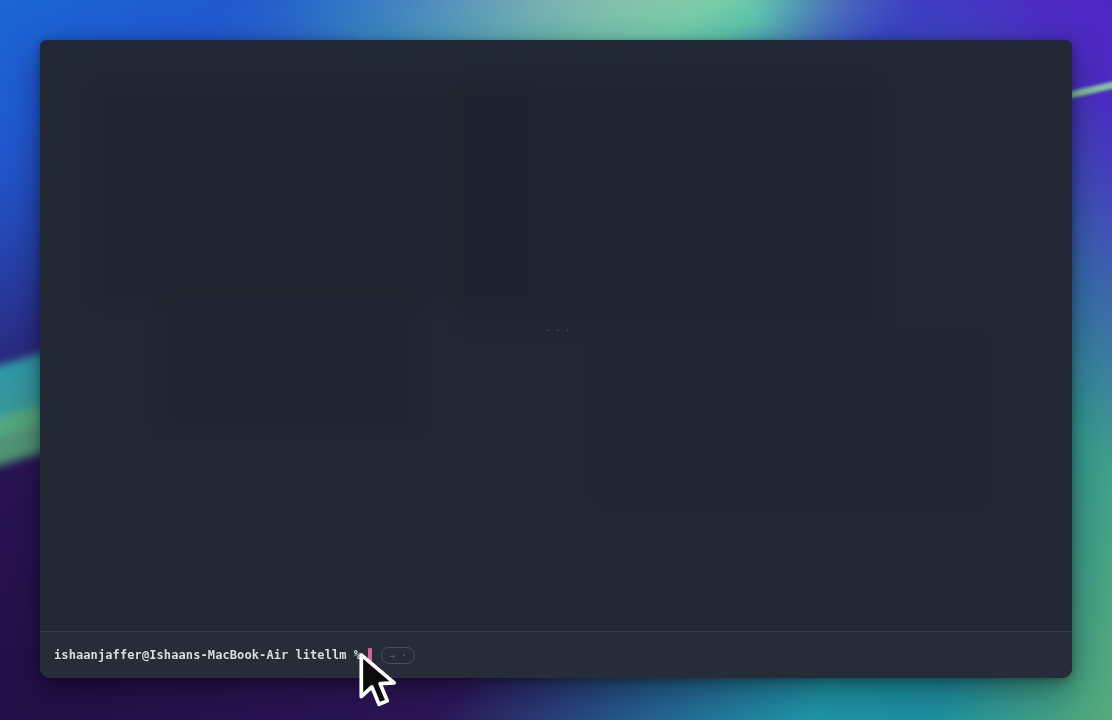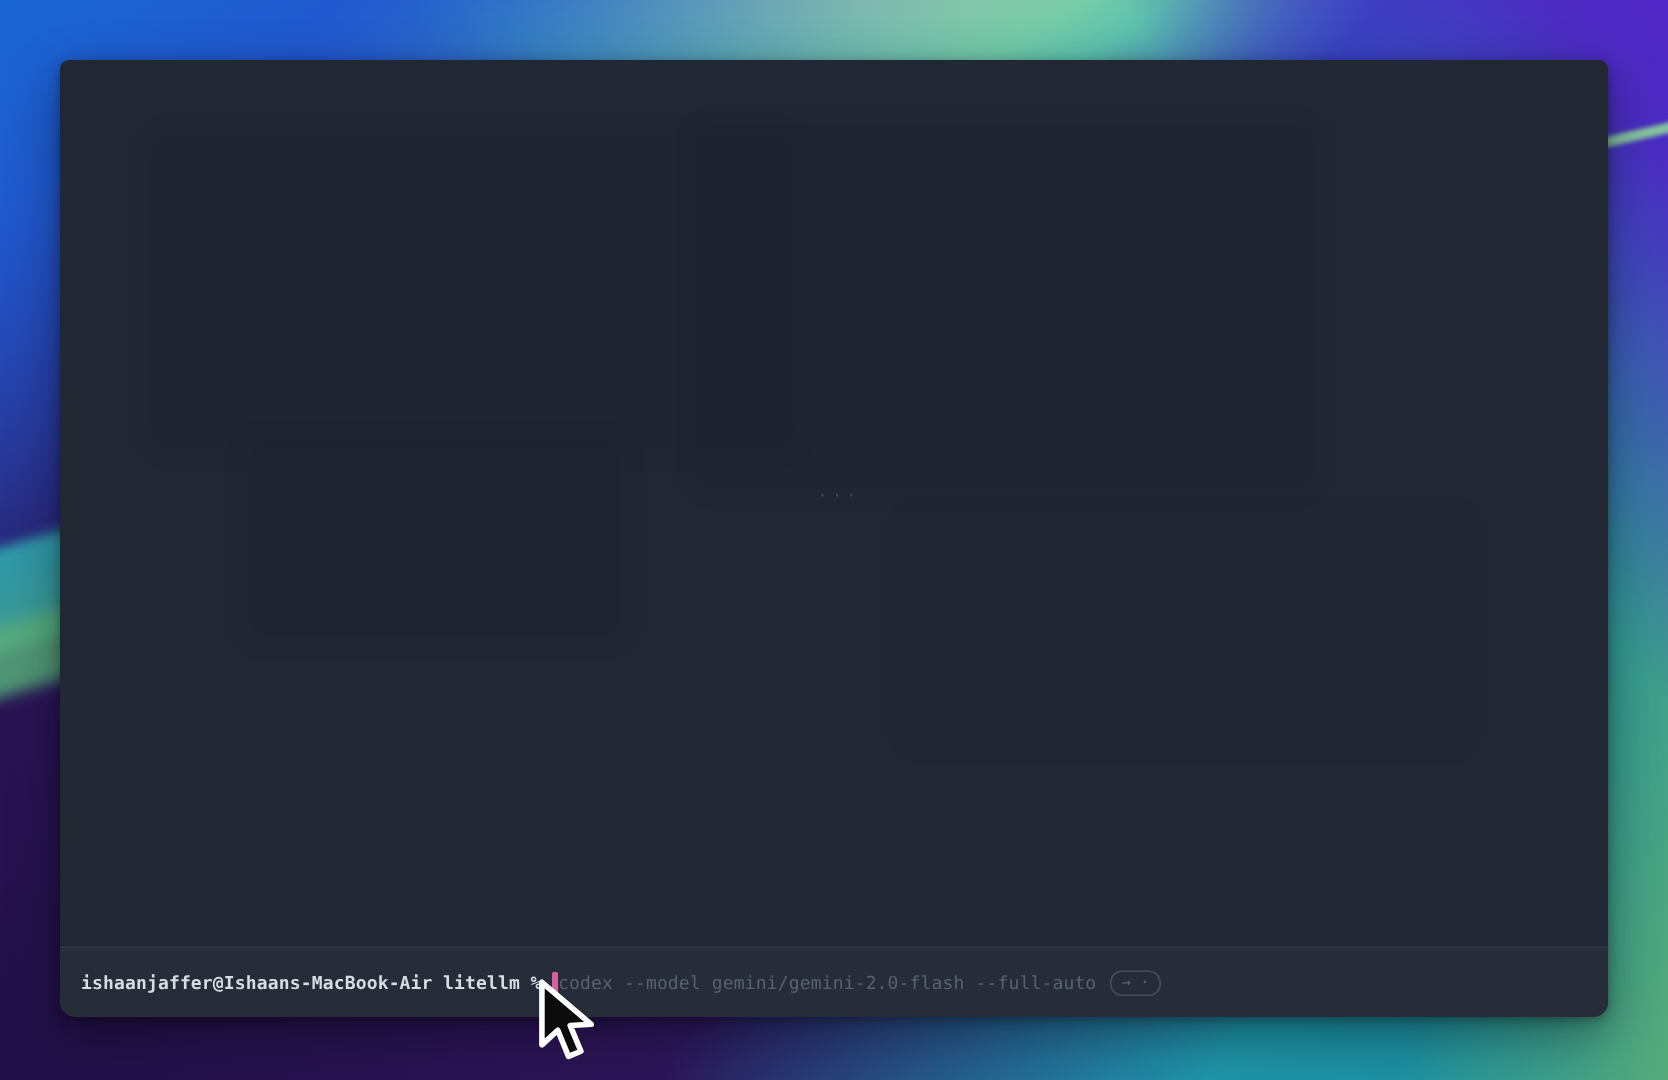--- a/index.html
+++ b/index.html
@@ -102,19 +102,19 @@
 <div class="terminal">
   <div class="term-body">
     <div class="ghost g1"></div>
     <div class="ghost g2"></div>
     <div class="ghost g3"></div>
     <div class="ghost g4"></div>
     <div class="loading-dots">···</div>
   </div>
 
   <div class="term-footer">
-    <span class="prompt-strong">ishaanjaffer@Ishaans-MacBook-Air</span><span class="sp"></span><span class="prompt-strong">litellm</span><span class="sp"></span><span class="prompt-strong">%</span><span class="caret"></span><span class="suggestion">codex --model gemini/gemini-2.0-flash --full-auto</span><span class="hint-badge">→ ·</span>
+    <span class="prompt-strong">ishaanjaffer@Ishaans-MacBook-Air</span><span class="sp"></span><span class="prompt-strong">litellm</span><span class="sp"></span><span class="prompt-strong">%</span><span class="caret"></span><span class="hint-badge">→ ·</span>
   </div>
 </div>
 
 <svg class="mouse-cursor" viewBox="0 0 14 21">
   <path d="M1.5,1 L1.5,15.6 L5.2,12.2 L7.7,18.3 L10.6,17.1 L8.1,11.1 L13,10.8 Z" fill="#0b0b0b" stroke="#ffffff" stroke-width="1.3" stroke-linejoin="round"></path>
 </svg>
 
 </body></html>

